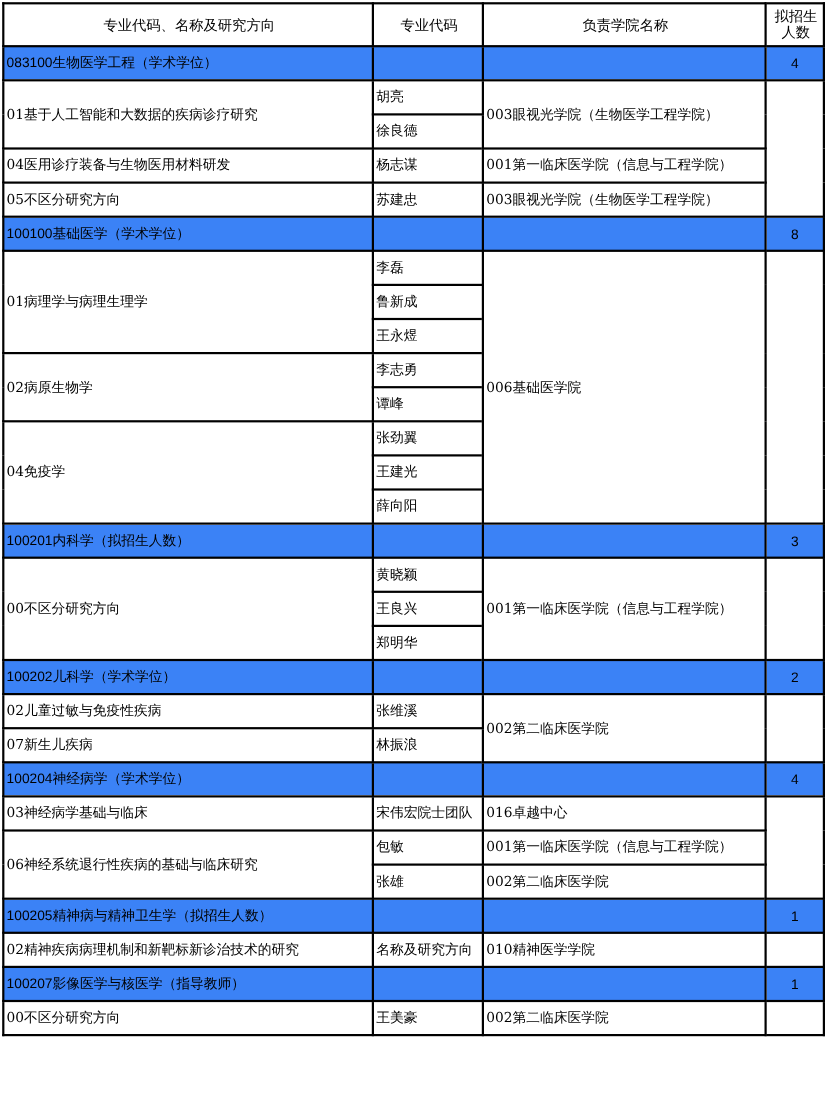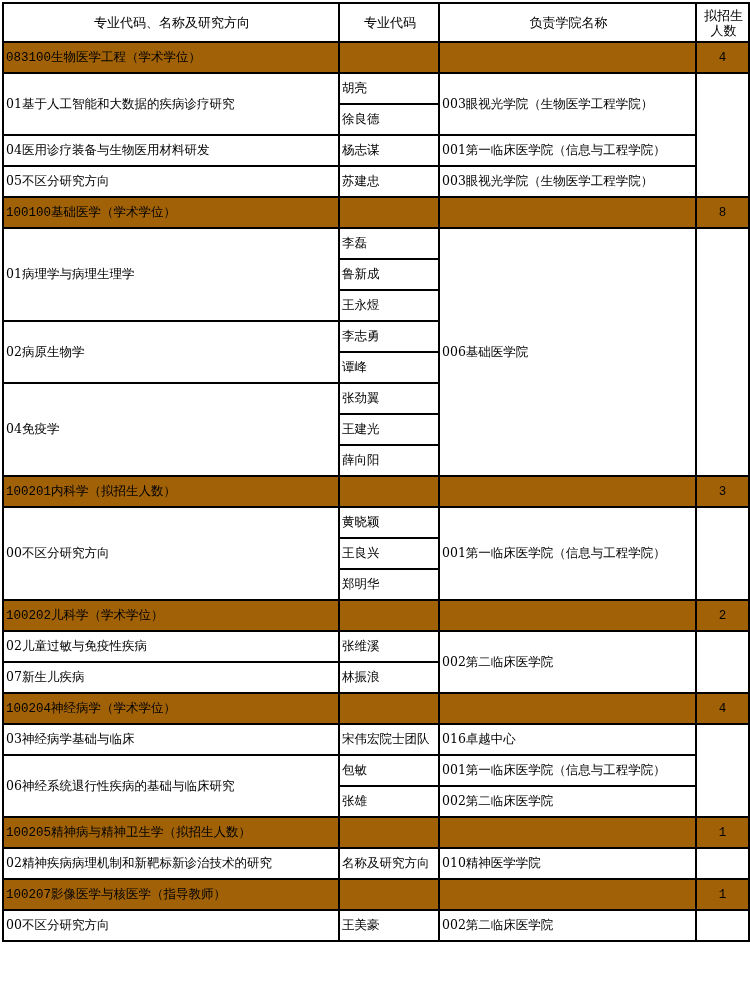--- a/index.html
+++ b/index.html
@@ -1,21 +1,21 @@
 <!DOCTYPE html>
 <html><head>
 <meta charset="utf-8">
 <style>
   html, body { margin: 0; padding: 0; background: #ffffff; }
   body { width: 750px; height: 994px; overflow: hidden; font-family: "DejaVu Serif", "Liberation Serif", serif; color: #000; }
   table { border-collapse: collapse; position: absolute; left: 2px; top: 2px; table-layout: fixed; border-radius: 32px; }
   td, th { border: 2px solid #000; padding: 0 0 0 2px; font-size: 12.5px; font-weight: normal; height: 29px; white-space: nowrap; overflow: hidden; vertical-align: middle; text-align: left; }
   th { text-align: center; font-family: "DejaVu Sans", "Liberation Sans", sans-serif; font-size: 13px; height: 37px; }
   th.quota { line-height: 15px; font-size: 13px; white-space: normal; text-align: center; }
-  tr.section td { background: #a16207; font-family: Liberation Mono, monospace; font-size: 12.5px; }
+  tr.section td { background: #3b82f6; font-family: Liberation Sans, sans-serif; font-size: 12.5px; }
   td.num { text-align: center; padding: 0; }
 </style>
 </head>
 <body>
 
 <table>
   <colgroup>
     <col style="width:336px">
     <col style="width:100px">
     <col style="width:257px">

